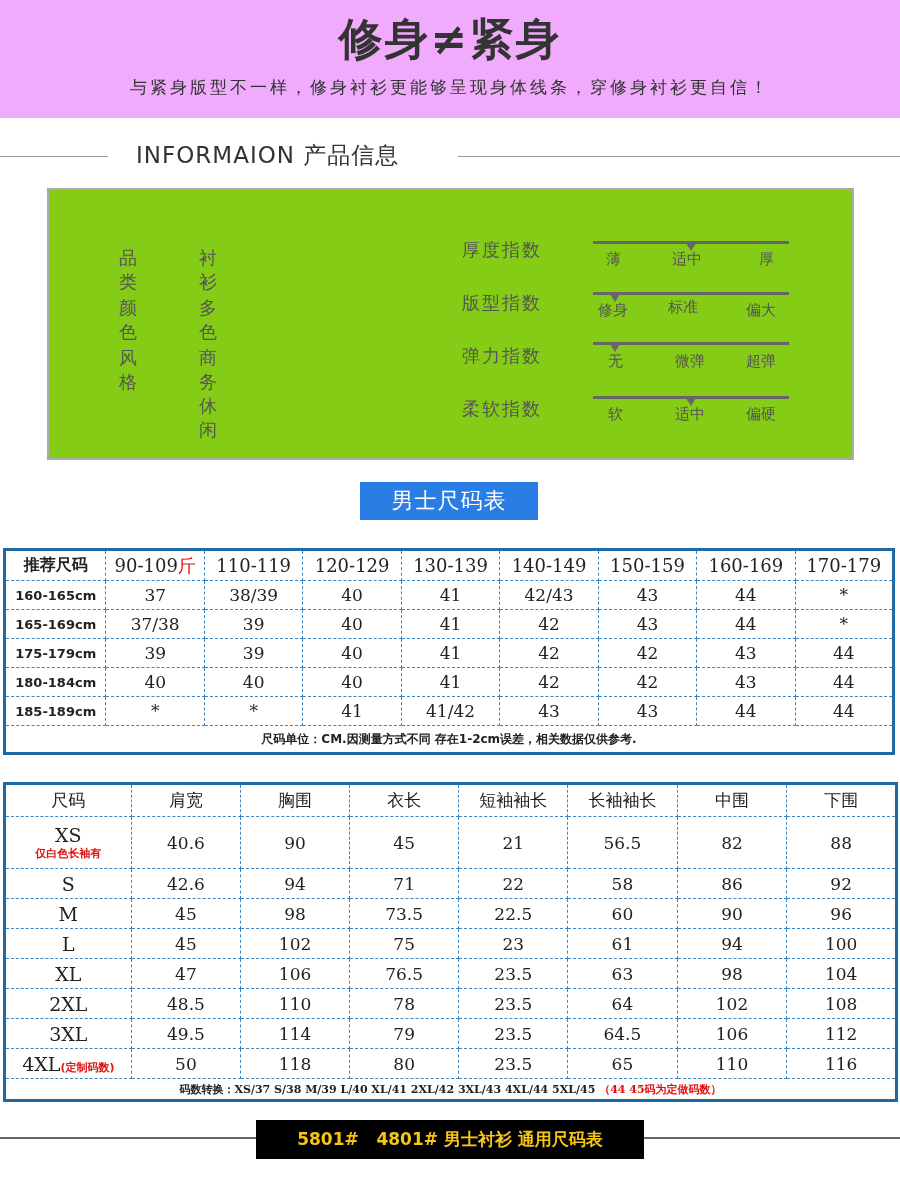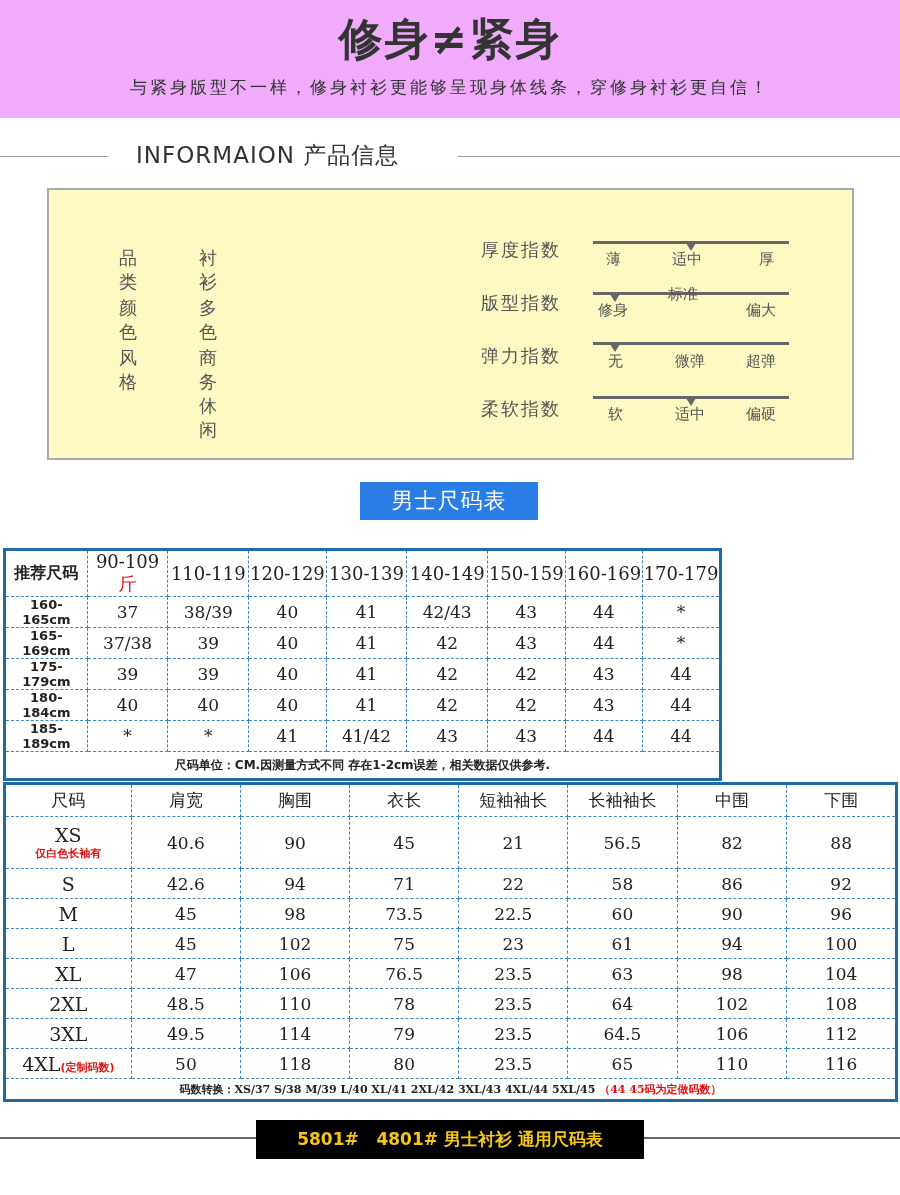--- a/index.html
+++ b/index.html
@@ -6,36 +6,36 @@
   body { width: 900px; height: 1195px; background: #ffffff; font-family: "DejaVu Sans", sans-serif; color: #333; position: relative; overflow: hidden; }
 
   .hero { position: absolute; left: 0; top: 0; width: 900px; height: 118px; background: #f0abfc; }
   .hero-title { position: absolute; left: 0; top: 10px; width: 900px; text-align: center; font-size: 44px; font-weight: bold; color: #333; letter-spacing: 2px; }
   .hero-sub { position: absolute; left: 0; top: 76px; width: 900px; text-align: center; font-size: 17px; color: #333; letter-spacing: 3px; }
 
   .info-heading-line-left { position: absolute; left: 0; top: 156px; width: 108px; height: 1px; background: #999; }
   .info-heading-line-right { position: absolute; left: 458px; top: 156px; width: 442px; height: 1px; background: #999; }
   .info-heading { position: absolute; left: 136px; top: 140px; font-size: 23px; color: #333; white-space: nowrap; letter-spacing: 1px; }
 
-  .info-box { position: absolute; left: 47px; top: 188px; width: 807px; height: 272px; border: 2px solid #aaa; background: #fef9c3; }
+  .info-box { position: absolute; left: 47px; top: 188px; width: 807px; height: 272px; border: 2px solid #aaa; background: #84cc16; }
   .attr { position: absolute; font-size: 18px; color: #555; }
   .attr-label { position: absolute; left: 70px; }
   .attr-value { position: absolute; left: 150px; }
 
-  .index-label { position: absolute; left: 432px; font-size: 18px; color: #555; letter-spacing: 2px; }
+  .index-label { position: absolute; left: 413px; font-size: 18px; color: #555; letter-spacing: 2px; }
   .index-bar { position: absolute; left: 544px; width: 196px; height: 3px; background: #666; }
   .index-marker { position: absolute; top: 2px; width: 0; height: 0; border-left: 5px solid transparent; border-right: 5px solid transparent; border-top: 8px solid #666; }
   .index-opt { position: absolute; font-size: 15px; color: #555; }
 
   .title-badge { position: absolute; left: 360px; top: 482px; width: 178px; height: 38px; background: #2b7de6; color: #fff; font-size: 22px; text-align: center; line-height: 38px; letter-spacing: 1px; }
 
   table { border-collapse: collapse; position: absolute; font-family: "DejaVu Serif", serif; }
   td { border: 1px dashed #3a85c4; text-align: center; color: #222; }
 
-  .t1 { left: 3px; top: 548px; width: 719px; border: 3px solid #1f6aa5; }
+  .t1 { left: 3px; top: 548px; width: 892px; border: 3px solid #1f6aa5; }
   .t1 td { height: 29px; font-size: 17px; }
   .t1 .hdr td { height: 31px; font-size: 18px; }
   .t1 .rowhdr { font-family: "DejaVu Sans", sans-serif; font-size: 13px; font-weight: bold; margin-top: 36px; }
   .t1 .note td { font-family: "DejaVu Sans", sans-serif; font-size: 12px; font-weight: bold; height: 28px; }
 
   .t2 { left: 3px; top: 782px; width: 895px; border: 3px solid #1f6aa5; }
   .t2 td { height: 30px; font-size: 17px; }
   .t2 .hdr td { height: 33px; font-size: 17px; font-family: "DejaVu Sans", sans-serif; }
   .t2 .sz { font-size: 19px; }
   .t2 .xs td { height: 52px; }
@@ -79,21 +79,21 @@
   </div>
   <div class="index-opt" style="left:557px;top:60px">薄</div>
   <div class="index-opt" style="left:623px;top:60px">适中</div>
   <div class="index-opt" style="left:710px;top:60px">厚</div>
 
   <div class="index-label" style="top:101px">版型指数</div>
   <div class="index-bar" style="top:102px">
     <div class="index-marker" style="left:17px"></div>
   </div>
   <div class="index-opt" style="left:549px;top:111px">修身</div>
-  <div class="index-opt" style="left:619px;top:95px">标准</div>
+  <div class="index-opt" style="left:619px;top:108px">标准</div>
   <div class="index-opt" style="left:697px;top:111px">偏大</div>
 
   <div class="index-label" style="top:154px">弹力指数</div>
   <div class="index-bar" style="top:152px">
     <div class="index-marker" style="left:17px"></div>
   </div>
   <div class="index-opt" style="left:559px;top:162px">无</div>
   <div class="index-opt" style="left:626px;top:162px">微弹</div>
   <div class="index-opt" style="left:697px;top:162px">超弹</div>
 

